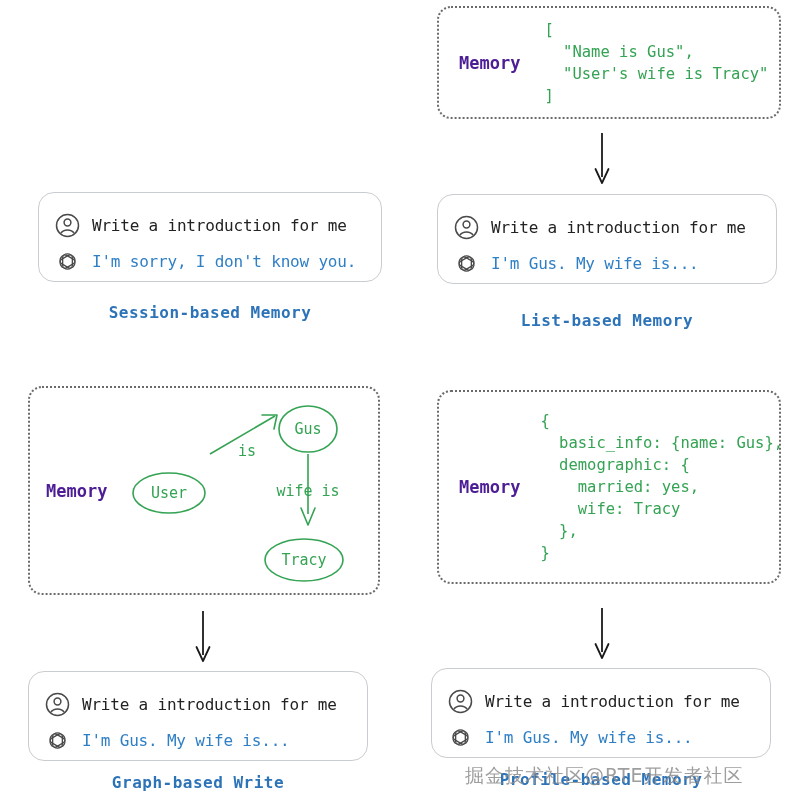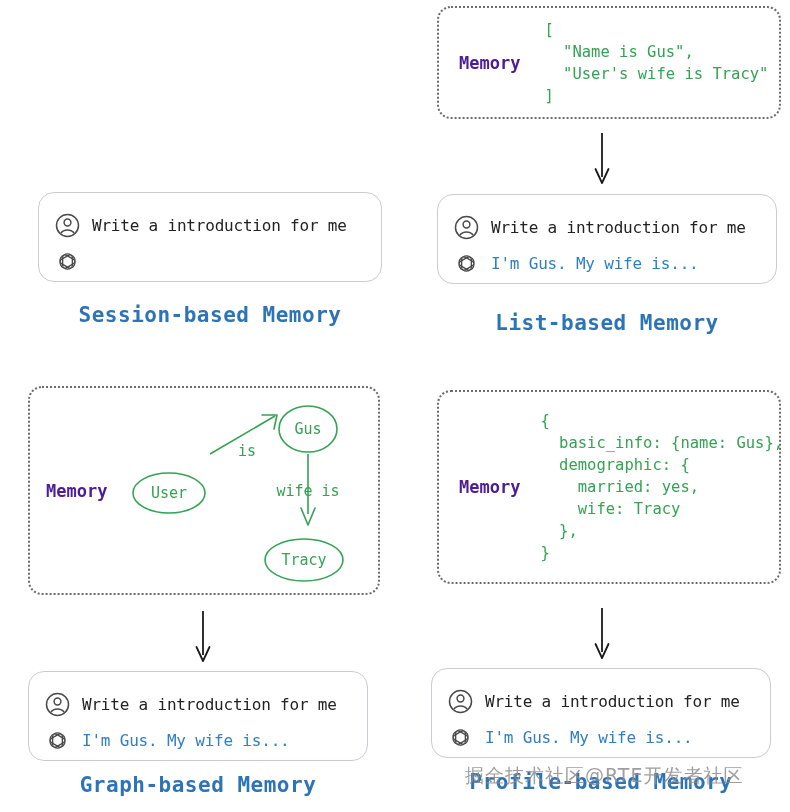--- a/index.html
+++ b/index.html
@@ -68,21 +68,21 @@
   }
   .chat-text.user { color: #222222; }
   .chat-text.bot  { color: #2f7fc5; }
 
   .avatar { flex: 0 0 auto; display: block; }
 
   
   .caption {
     position: absolute;
     font-family: "DejaVu Sans Mono", monospace;
-    font-size: 21px;
+    font-size: 16px;
     color: #2c73b8;
     font-weight: 700;
     letter-spacing: 0.5px;
     text-align: center;
     white-space: nowrap;
   }
 
   
   .arrow { position: absolute; }
 
@@ -159,20 +159,21 @@
     <span class="chat-text user">Write a introduction for me</span>
   </div>
   <div class="chat-row">
     <svg class="avatar" width="25" height="25" viewBox="0 0 32 32">
       <g fill="none" stroke="#4a4a4a" stroke-width="1.7" stroke-linejoin="round" stroke-linecap="round">
         <path d="M16 6.2 c3.4 0 6.2 2 6.2 5 v9.6 c0 3 -2.8 5 -6.2 5 c-3.4 0 -6.2 -2 -6.2 -5 v-9.6 c0 -3 2.8 -5 6.2 -5 z"></path>
         <path d="M16 6.2 c3.4 0 6.2 2 6.2 5 v9.6 c0 3 -2.8 5 -6.2 5 c-3.4 0 -6.2 -2 -6.2 -5 v-9.6 c0 -3 2.8 -5 6.2 -5 z" transform="rotate(60 16 16)"></path>
         <path d="M16 6.2 c3.4 0 6.2 2 6.2 5 v9.6 c0 3 -2.8 5 -6.2 5 c-3.4 0 -6.2 -2 -6.2 -5 v-9.6 c0 -3 2.8 -5 6.2 -5 z" transform="rotate(120 16 16)"></path>
       </g>
     </svg>
+    <span class="chat-text bot">I'm sorry, I don't know you.</span>
   </div>
 </div>
 
 <div class="caption" style="left:38px; top:303px; width:344px;">Session-based Memory</div>
 
 <div class="mem-box" style="left:28px; top:386px; width:352px; height:209px; padding:0;">
   <div class="mem-label" style="position:absolute; left:16px; top:50%; transform:translateY(-50%);">Memory</div>
 
   <svg class="graph-svg" style="left:0; top:0;" width="352" height="209" viewBox="0 0 352 209">
 
@@ -224,21 +225,21 @@
       <g fill="none" stroke="#4a4a4a" stroke-width="1.7" stroke-linejoin="round" stroke-linecap="round">
         <path d="M16 6.2 c3.4 0 6.2 2 6.2 5 v9.6 c0 3 -2.8 5 -6.2 5 c-3.4 0 -6.2 -2 -6.2 -5 v-9.6 c0 -3 2.8 -5 6.2 -5 z"></path>
         <path d="M16 6.2 c3.4 0 6.2 2 6.2 5 v9.6 c0 3 -2.8 5 -6.2 5 c-3.4 0 -6.2 -2 -6.2 -5 v-9.6 c0 -3 2.8 -5 6.2 -5 z" transform="rotate(60 16 16)"></path>
         <path d="M16 6.2 c3.4 0 6.2 2 6.2 5 v9.6 c0 3 -2.8 5 -6.2 5 c-3.4 0 -6.2 -2 -6.2 -5 v-9.6 c0 -3 2.8 -5 6.2 -5 z" transform="rotate(120 16 16)"></path>
       </g>
     </svg>
     <span class="chat-text bot">I'm Gus. My wife is...</span>
   </div>
 </div>
 
-<div class="caption" style="left:28px; top:773px; width:340px;">Graph-based Memory</div>
+<div class="caption" style="left:28px; top:773px; width:340px;">Graph-based Write</div>
 
 <div class="mem-box" style="left:437px; top:390px; width:344px; height:194px; padding:0 14px 0 20px;">
   <div class="mem-label">Memory</div>
   <div class="mem-code" style="margin-left:20px;">{
   basic_info: {name: Gus},
   demographic: {
     married: yes,
     wife: Tracy
   },
 }</div>

